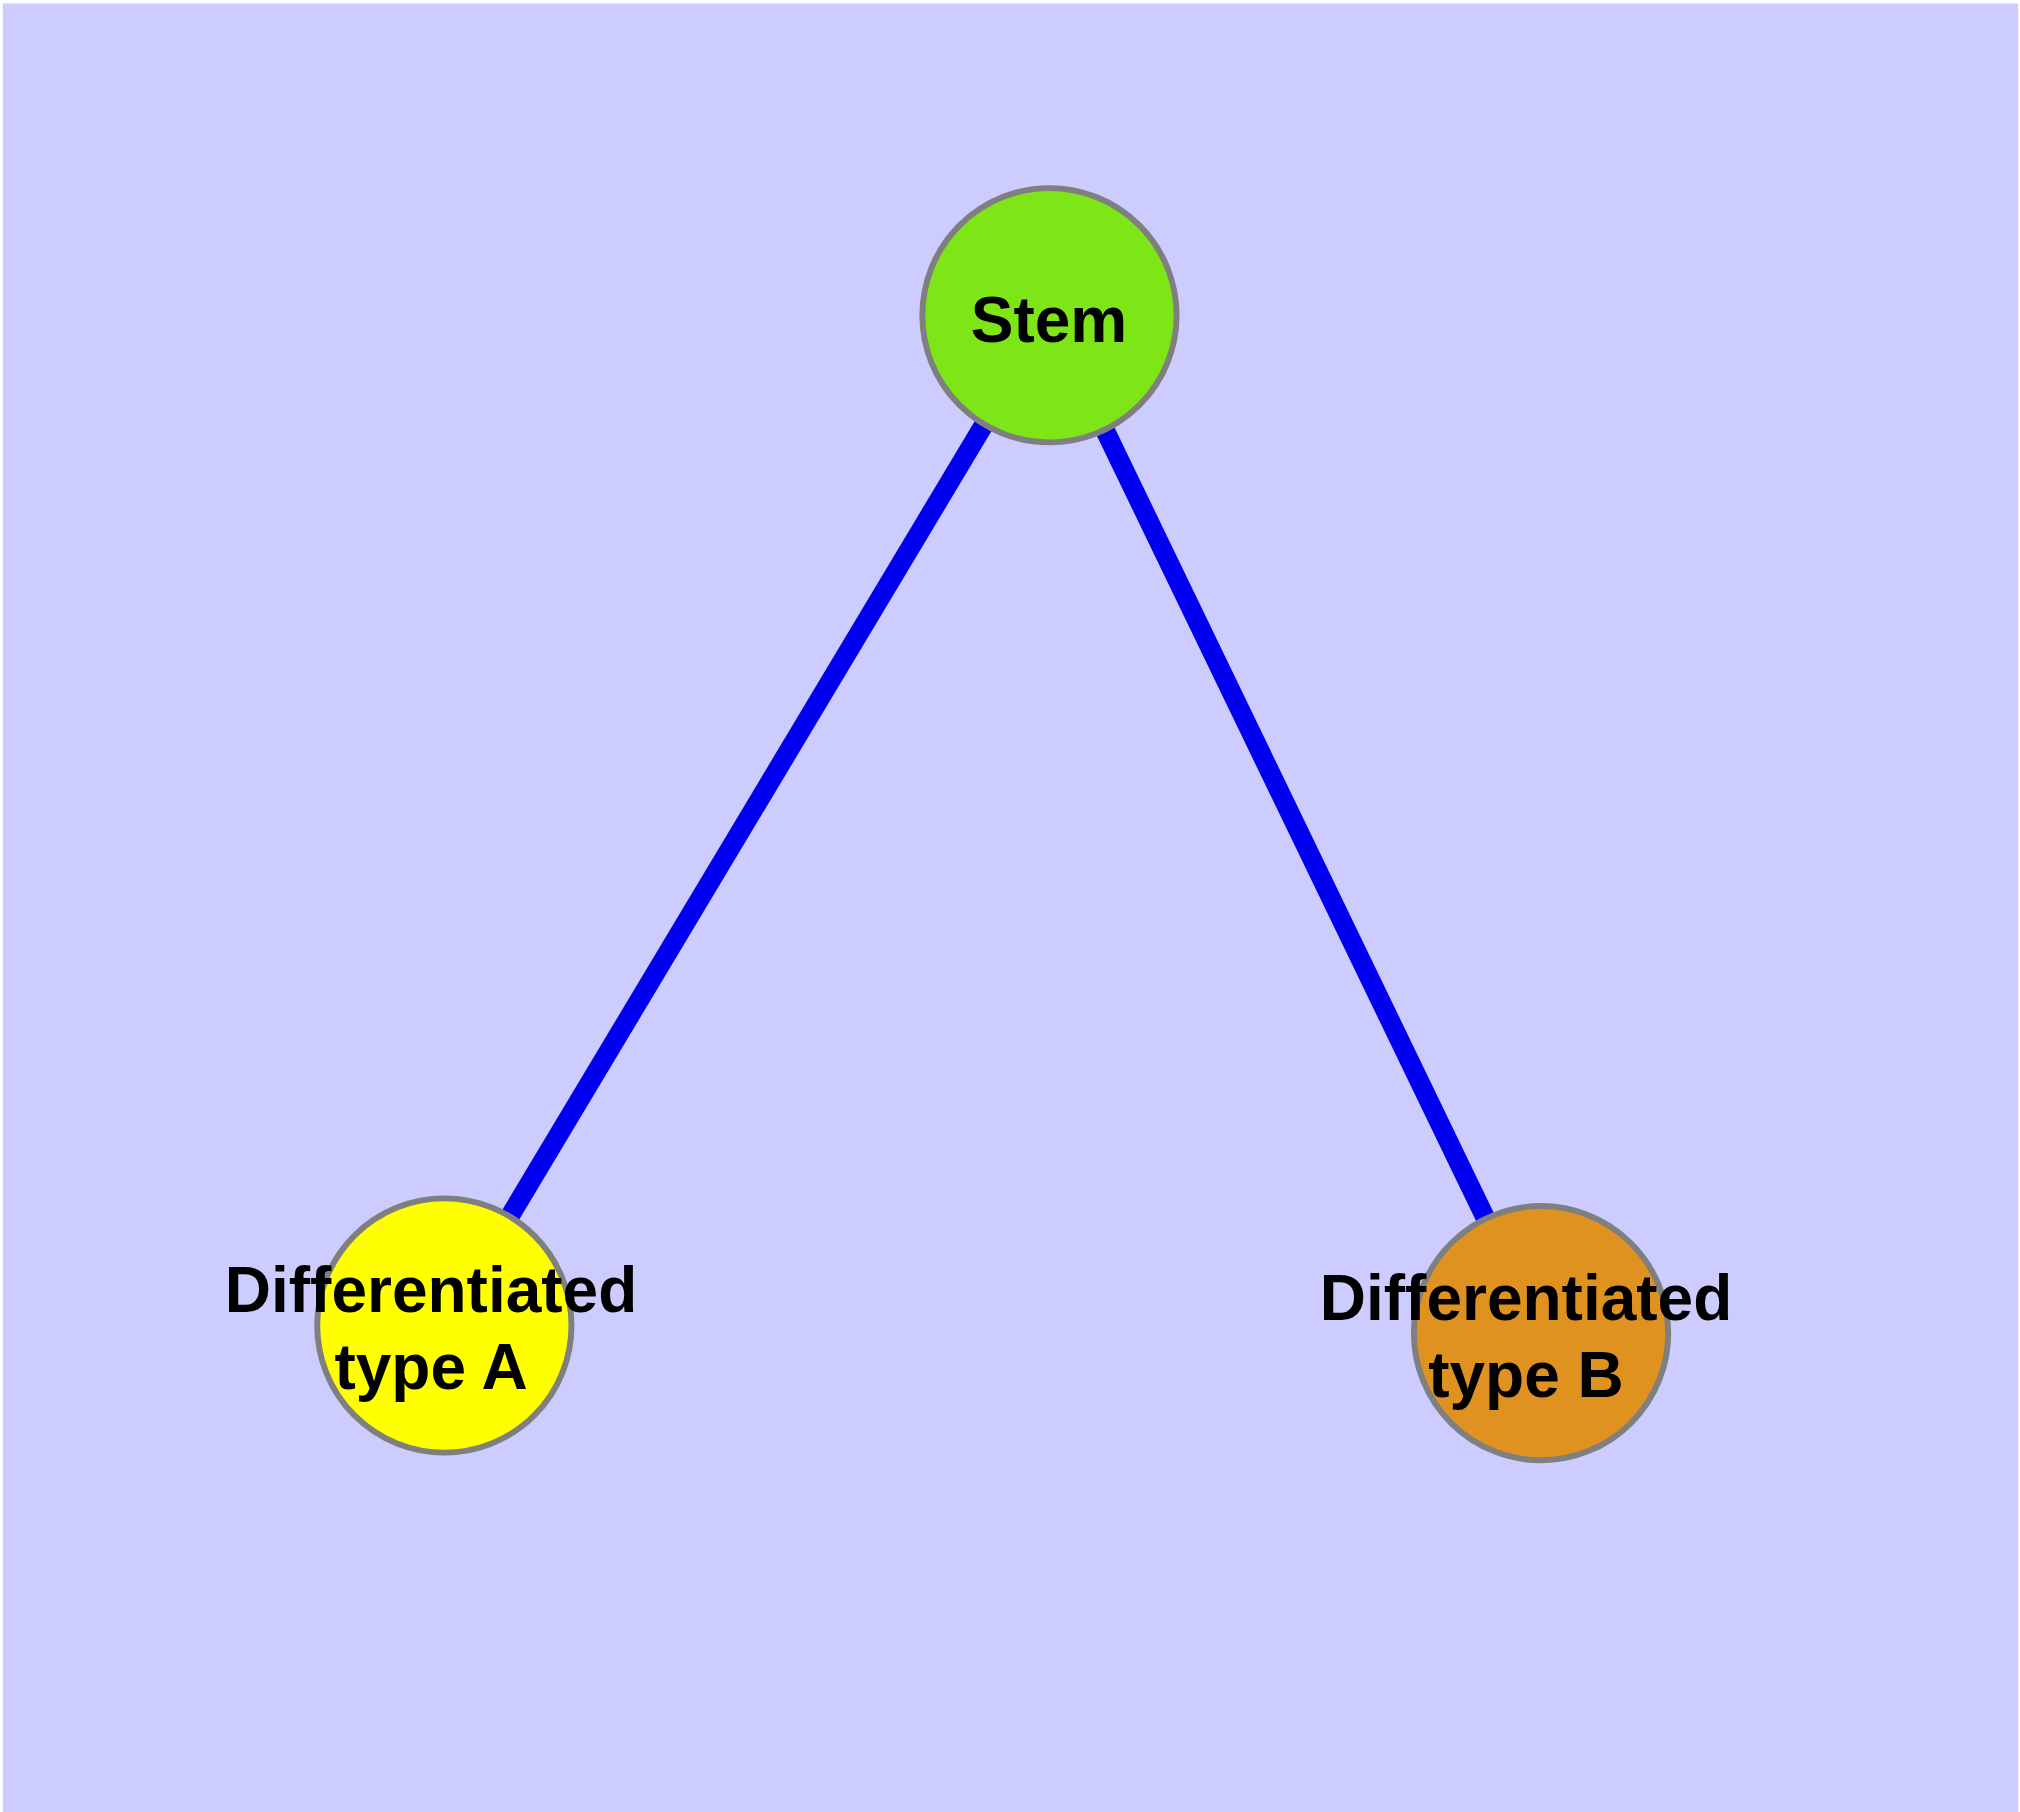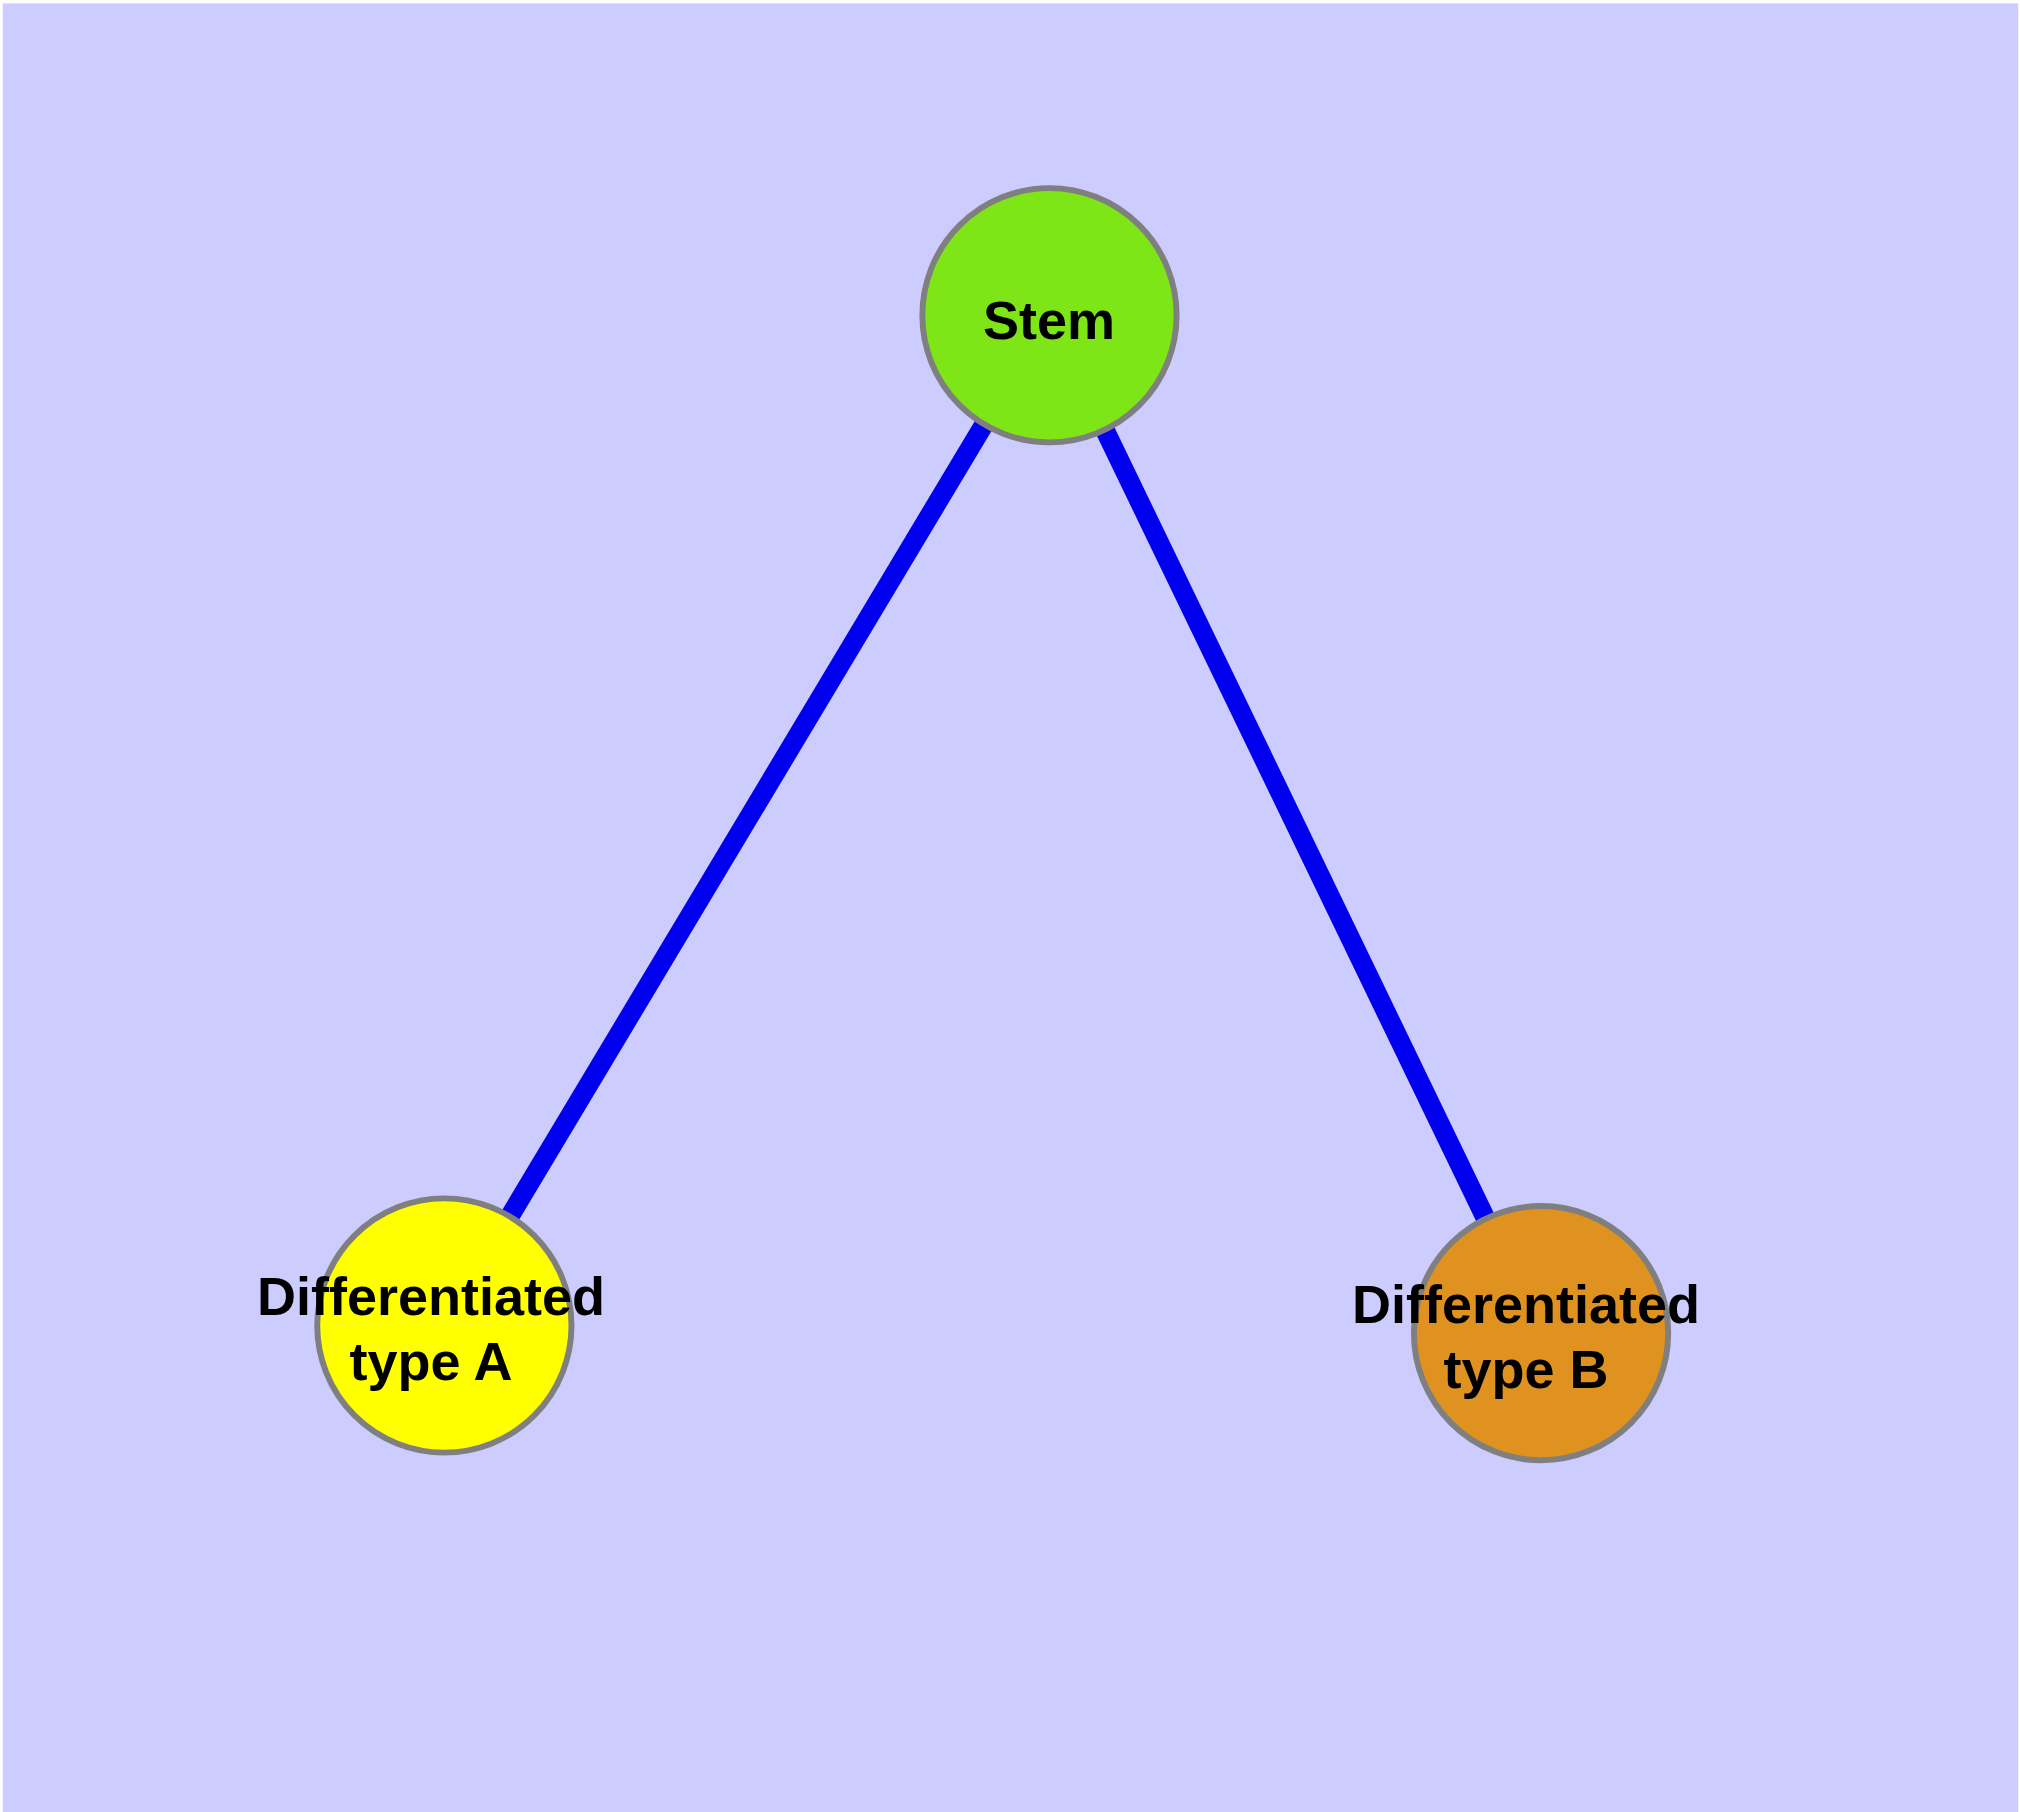--- a/index.html
+++ b/index.html
@@ -18,21 +18,21 @@
   .graph-svg {
     position: absolute;
     top: 0;
     left: 0;
     display: block;
   }
   .node-label {
     position: absolute;
     transform: translate(-50%, -50%);
     font-weight: 700;
-    font-size: 54px;
+    font-size: 64px;
     line-height: 1.2;
     color: #000000;
     text-align: center;
     white-space: pre-line;
     width: max-content;
     pointer-events: none;
   }
 </style>
 </head>
 <body>

